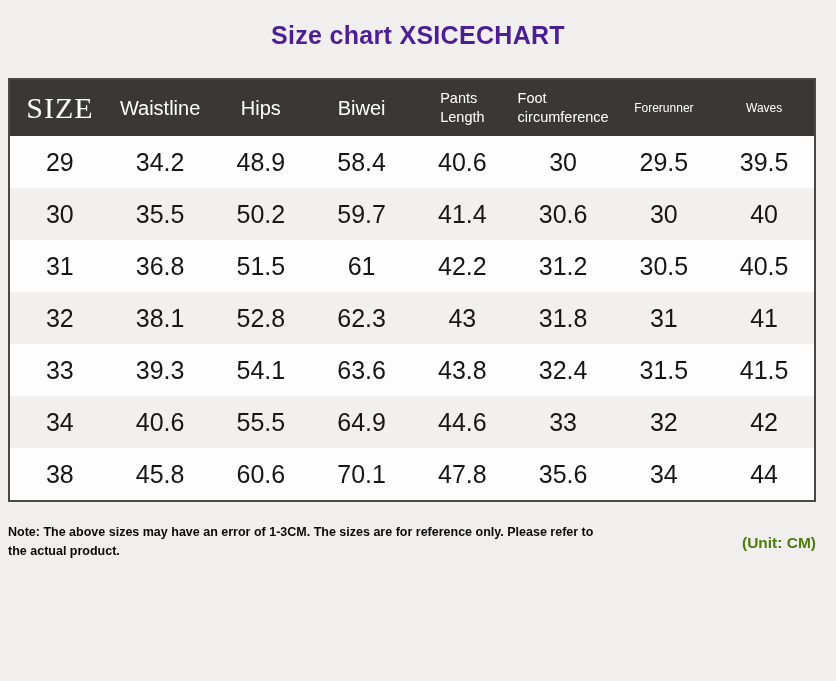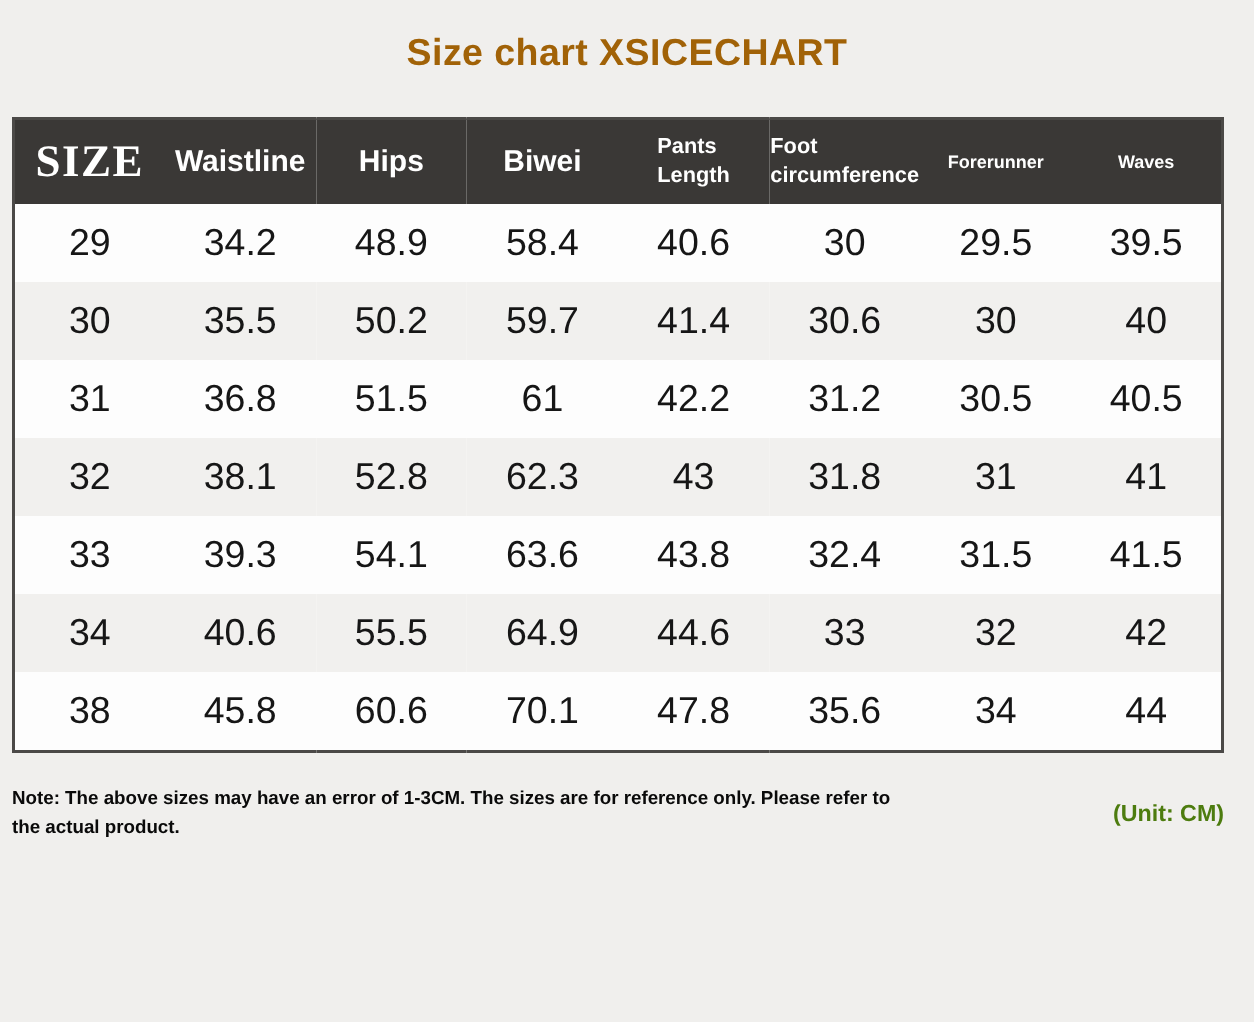--- a/index.html
+++ b/index.html
@@ -13,36 +13,36 @@
     font-family: "Liberation Sans", sans-serif;
     overflow: hidden;
     position: relative;
   }
   .page-title {
     margin: 0;
     padding-top: 21px;
     text-align: center;
     font-size: 25px;
     font-weight: bold;
-    color: #a16207;
+    color: #4c1d95;
     letter-spacing: 0.3px;
   }
   table.size-table {
     margin: 28px 20px 0 8px;
     width: 808px;
     table-layout: fixed;
     border-collapse: collapse;
     border: 2px solid #4b4947;
     background: #fdfdfd;
   }
   table.size-table th {
     background: #3a3836;
     color: #ffffff;
     height: 56px;
-    font-weight: bold;
+    font-weight: normal;
     vertical-align: middle;
     text-align: center;
     padding: 0;
   }
   th.h-size {
     font-family: "Liberation Serif", serif;
     font-size: 30px;
     color: #f2ecdd;
     letter-spacing: 1px;
   }

